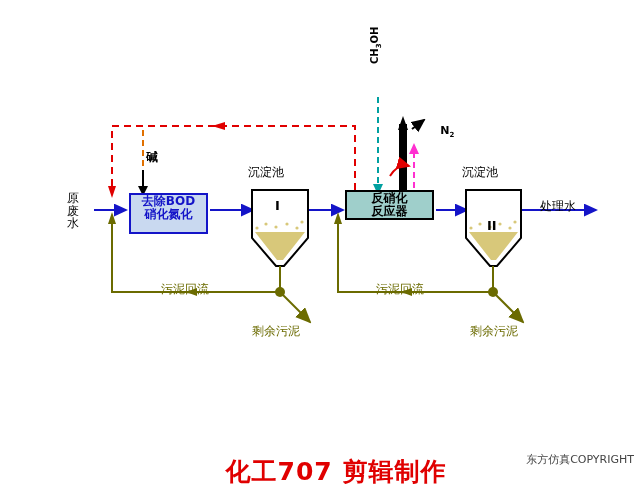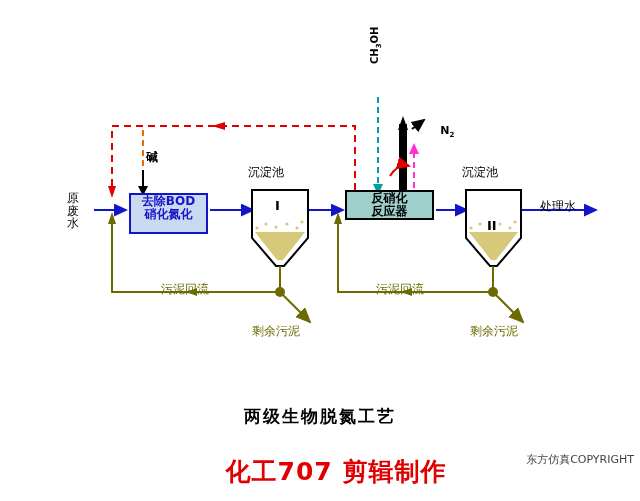--- a/index.html
+++ b/index.html
@@ -212,19 +212,18 @@
   <div class="clar-num" style="left:487px;top:198px;margin-top:20px;">II</div>
 
   <div class="lbl black" style="left:540px;top:200px;font-size:12px;">处理水</div>
 
   <div class="lbl olive" style="left:161px;top:283px;font-size:12px;">污泥回流</div>
   <div class="lbl olive" style="left:376px;top:283px;font-size:12px;">污泥回流</div>
 
   <div class="lbl olive" style="left:252px;top:325px;font-size:12px;">剩余污泥</div>
   <div class="lbl olive" style="left:470px;top:325px;font-size:12px;">剩余污泥</div>
 
-  <div class="title">两级生物脱氮工艺</div>
 
   <div class="credit">东方仿真COPYRIGHT</div>
 
   <div class="bigred">化工707 剪辑制作</div>
 
 </div>
 
 </body></html>

